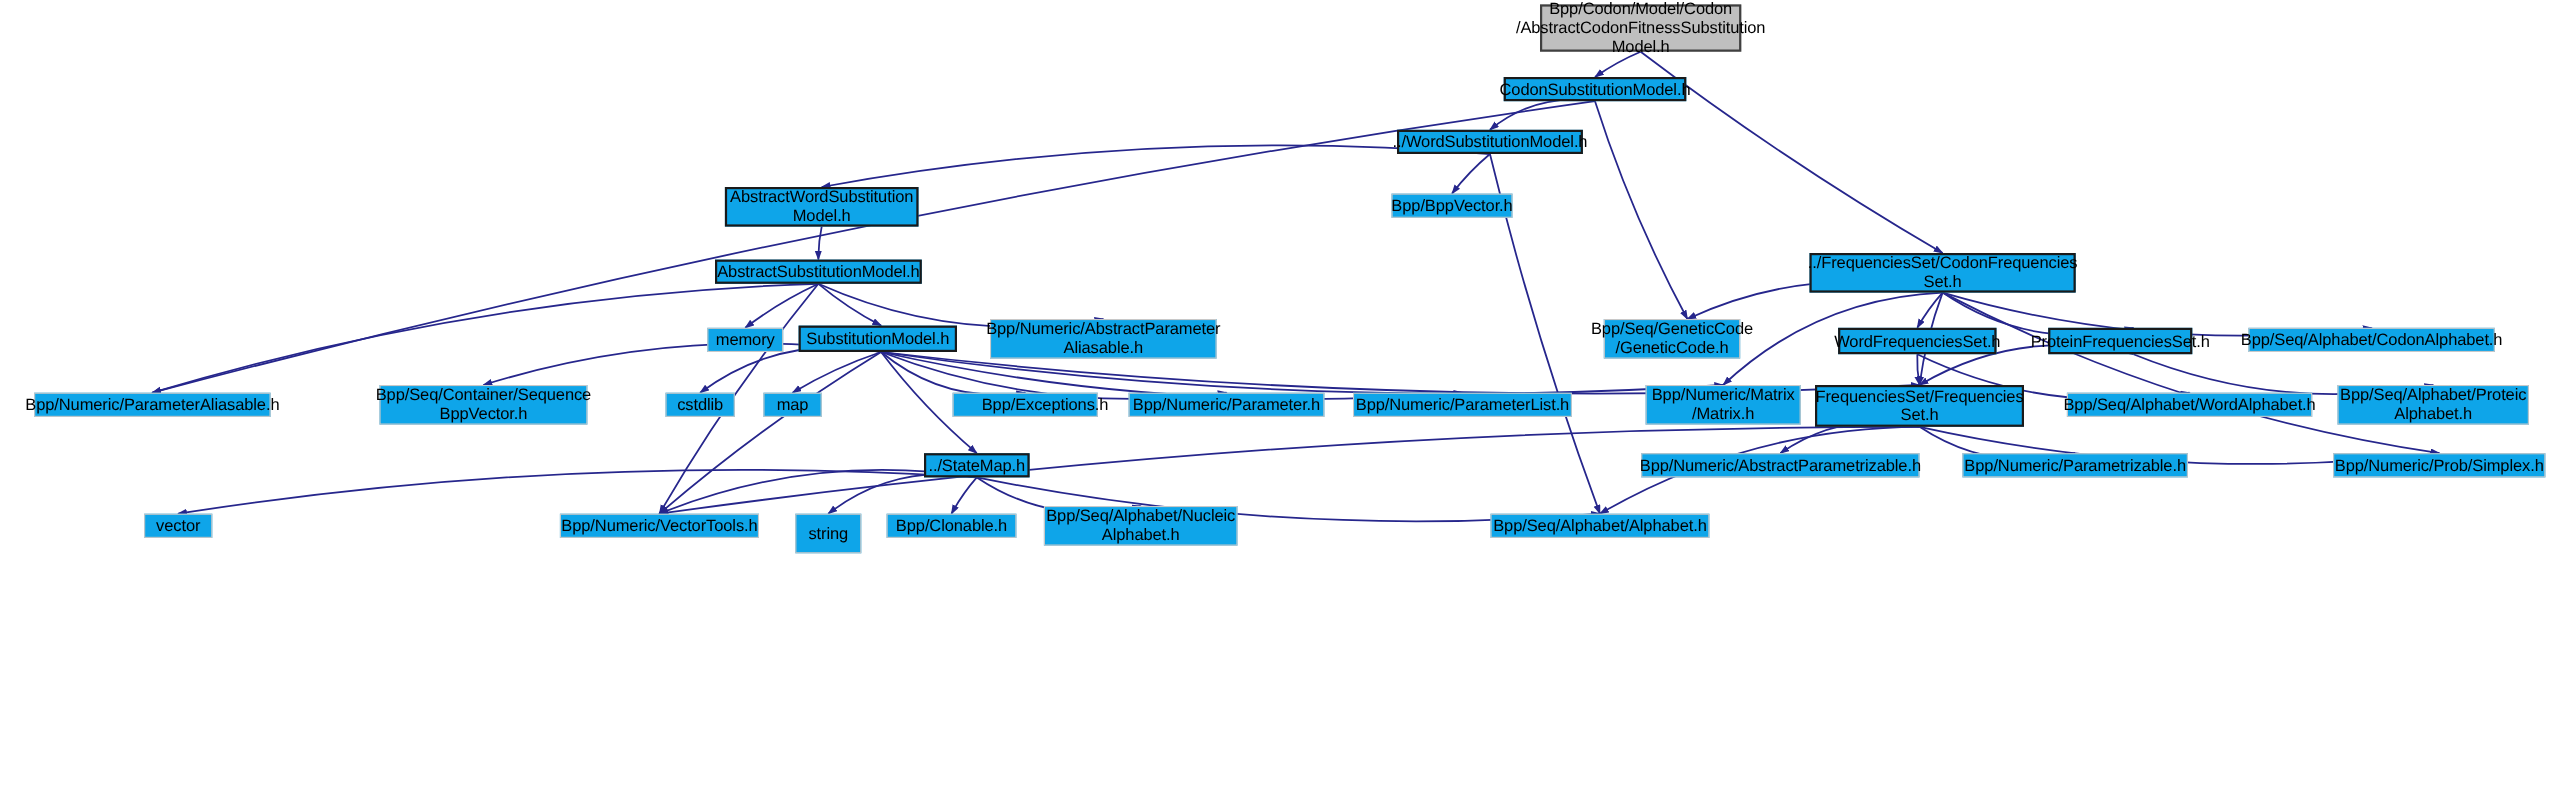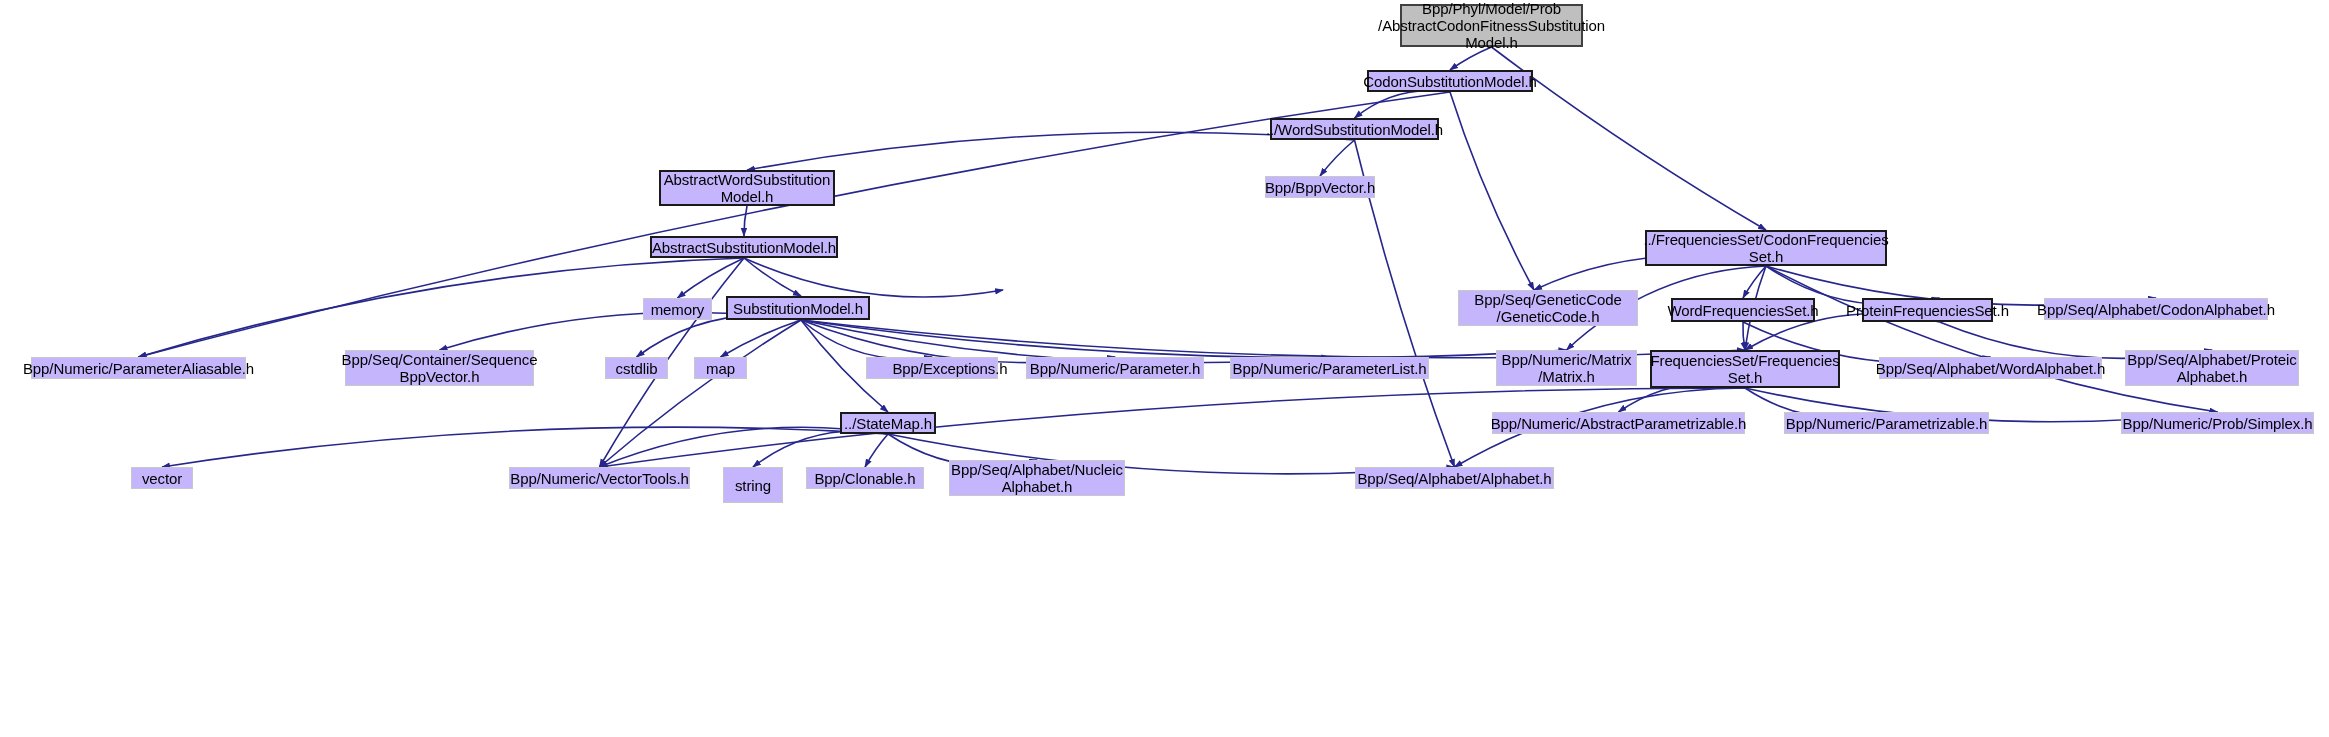--- a/index.html
+++ b/index.html
@@ -12,21 +12,21 @@
     overflow:hidden;
   }
   #edges{position:absolute;left:0;top:0;width:2329px;height:737px;}
   .node{
     position:absolute;
     box-sizing:border-box;
     display:flex;
     align-items:center;
     justify-content:center;
     text-align:center;
-    background:#c4b5fd;
+    background:#0ea5e9;
     border:1px solid #c8c8c8;
     color:#000000;
     font-size:15px;
     line-height:17px;
     letter-spacing:-0.1px;
     white-space:pre-line;
     padding:0 4px;
     z-index:5;
   }
   .node.strong{ border:2px solid #1a1a1a; }
@@ -84,34 +84,36 @@
         <path d="M 1743 322 Q 1861.1491598109528 379.10594133683423 1990.5 357" marker-end="url(#arrow)"></path>
         <path d="M 1939.5 322 Q 1836.550402062147 296.40815003884234 1745 350" marker-end="url(#arrow)"></path>
         <path d="M 1939.5 322 Q 2071.6614351883645 375.79049682752225 2212 350" marker-end="url(#arrow)"></path>
         <path d="M 1745 388 Q 1676.47 372.17 1618.5 412" marker-end="url(#arrow)"></path>
         <path d="M 1745 388 Q 1810.47 431.13 1886.5 412" marker-end="url(#arrow)"></path>
         <path d="M 1745 388 Q 1589.2534132915127 388.90179191372727 1454.5 467" marker-end="url(#arrow)"></path>
         <path d="M 1745 388 Q 1979.220869854872 439.94849973220687 2217.5 412" marker-end="url(#arrow)"></path>
         <path d="M 1745 388 Q 1169.4979163353848 387.5947868630807 599.5 467" marker-end="url(#arrow)"></path>
       </g>
   </svg>
-<div class="node root" style="left: 1400px; top: 4px; width: 183px; height: 43px;">Bpp/Phyl/Model/Prob
+<div class="node root" style="left: 1400px; top: 4px; width: 183px; height: 43px;">Bpp/Codon/Model/Codon
 /AbstractCodonFitnessSubstitution
 Model.h</div>
     <div class="node strong" style="left: 1367px; top: 70px; width: 166px; height: 22px;">CodonSubstitutionModel.h</div>
     <div class="node strong" style="left: 1270px; top: 118px; width: 169px; height: 22px;">../WordSubstitutionModel.h</div>
     <div class="node strong" style="left: 659px; top: 170px; width: 176px; height: 36px;">AbstractWordSubstitution
 Model.h</div>
     <div class="node" style="left: 1265px; top: 176px; width: 110px; height: 22px;">Bpp/BppVector.h</div>
     <div class="node strong" style="left: 650px; top: 236px; width: 188px; height: 22px;">AbstractSubstitutionModel.h</div>
     <div class="node strong" style="left: 1645px; top: 230px; width: 242px; height: 36px;">../FrequenciesSet/CodonFrequencies
 Set.h</div>
     <div class="node" style="left: 643px; top: 298px; width: 69px; height: 22px;">memory</div>
     <div class="node strong" style="left: 726px; top: 296px; width: 144px; height: 24px;">SubstitutionModel.h</div>
-    <div class="node" style="left: 1458px; top: 290px; width: 180px; height: 36px;">Bpp/Seq/GeneticCode
+    <div class="node" style="left: 900px; top: 290px; width: 206px; height: 36px;">Bpp/Numeric/AbstractParameter
+Aliasable.h</div>
+    <div class="node" style="left: 1458px; top: 290px; width: 124px; height: 36px;">Bpp/Seq/GeneticCode
 /GeneticCode.h</div>
     <div class="node strong" style="left: 1671px; top: 298px; width: 144px; height: 24px;">WordFrequenciesSet.h</div>
     <div class="node strong" style="left: 1862px; top: 298px; width: 131px; height: 24px;">ProteinFrequenciesSet.h</div>
     <div class="node" style="left: 2044px; top: 298px; width: 224px; height: 22px;">Bpp/Seq/Alphabet/CodonAlphabet.h</div>
     <div class="node" style="left: 31px; top: 357px; width: 215px; height: 22px;">Bpp/Numeric/ParameterAliasable.h</div>
     <div class="node" style="left: 345px; top: 350px; width: 189px; height: 36px;">Bpp/Seq/Container/Sequence
 BppVector.h</div>
     <div class="node" style="left: 605px; top: 357px; width: 63px; height: 22px;">cstdlib</div>
     <div class="node" style="left: 694px; top: 357px; width: 53px; height: 22px;">map</div>
     <div class="node" style="left: 866px; top: 357px; width: 132px; height: 22px; padding-left: 40px;">Bpp/Exceptions.h</div>

